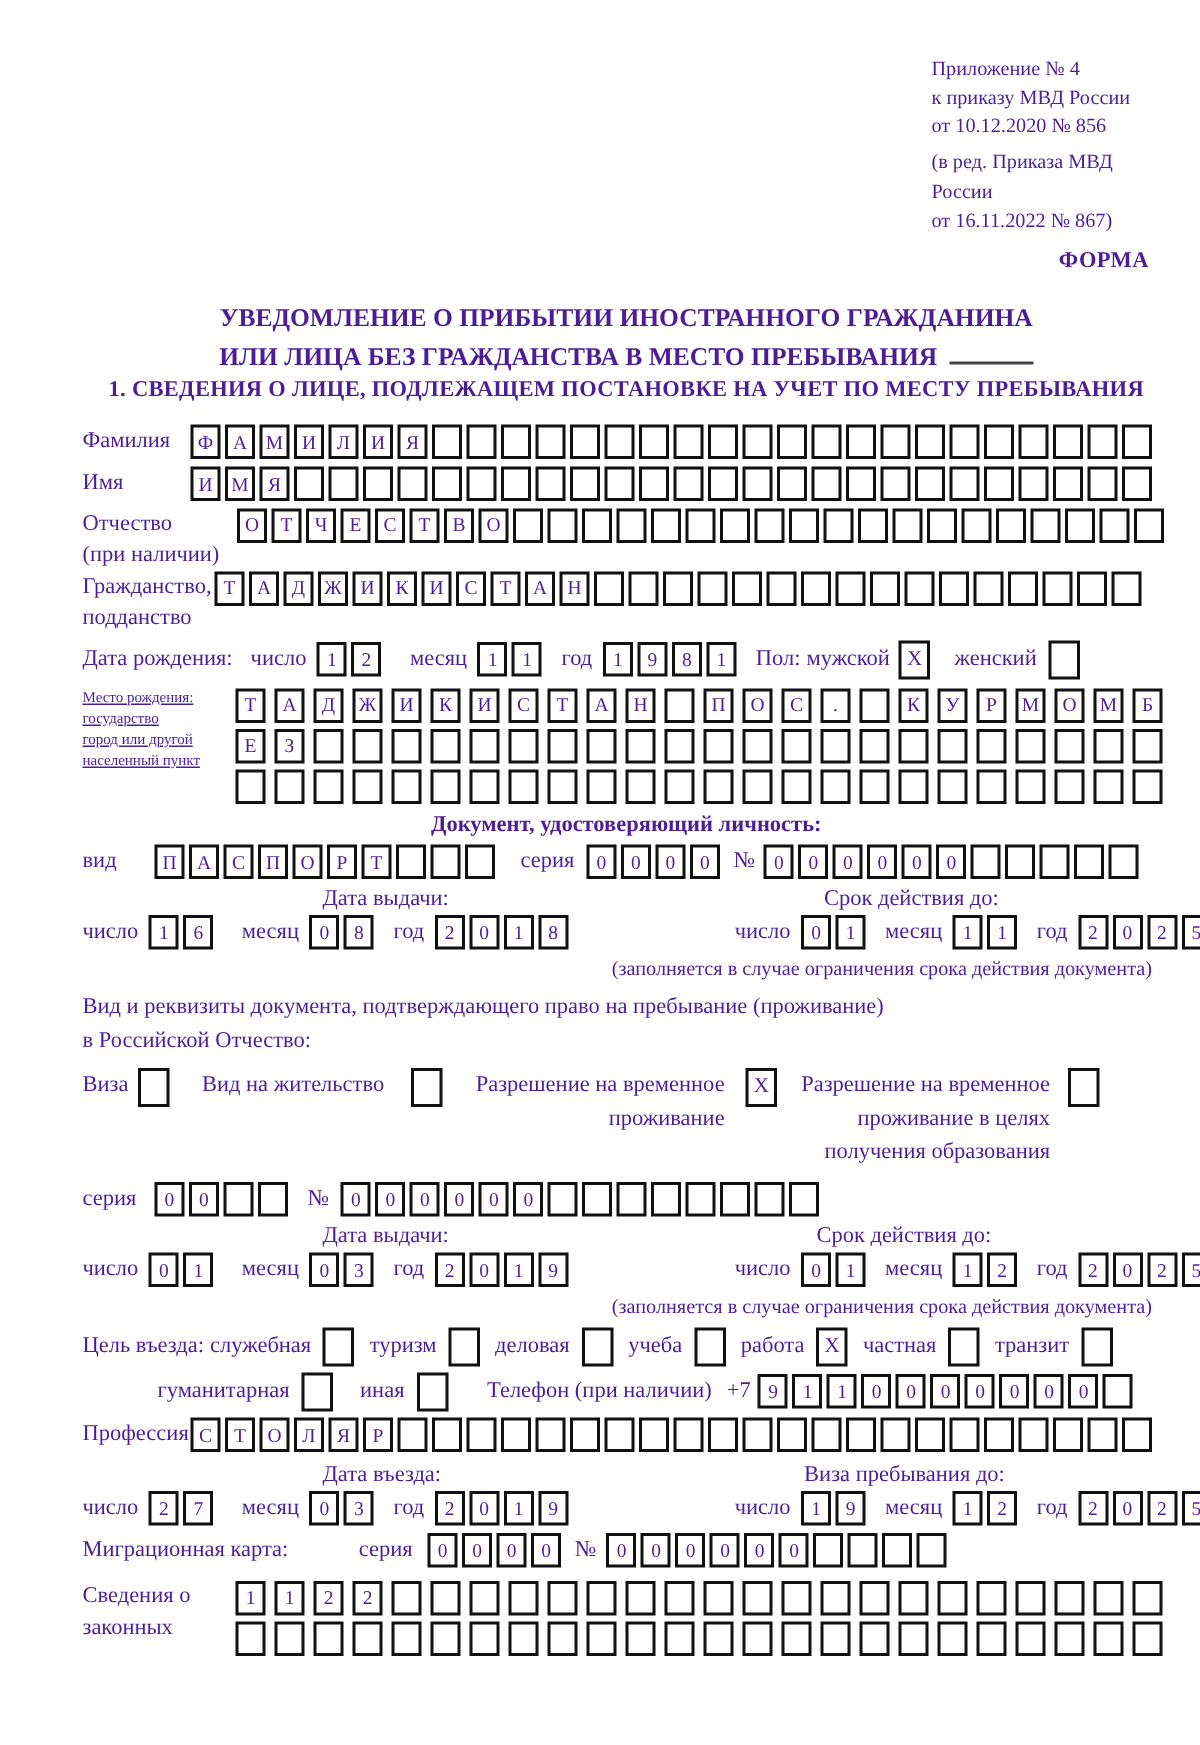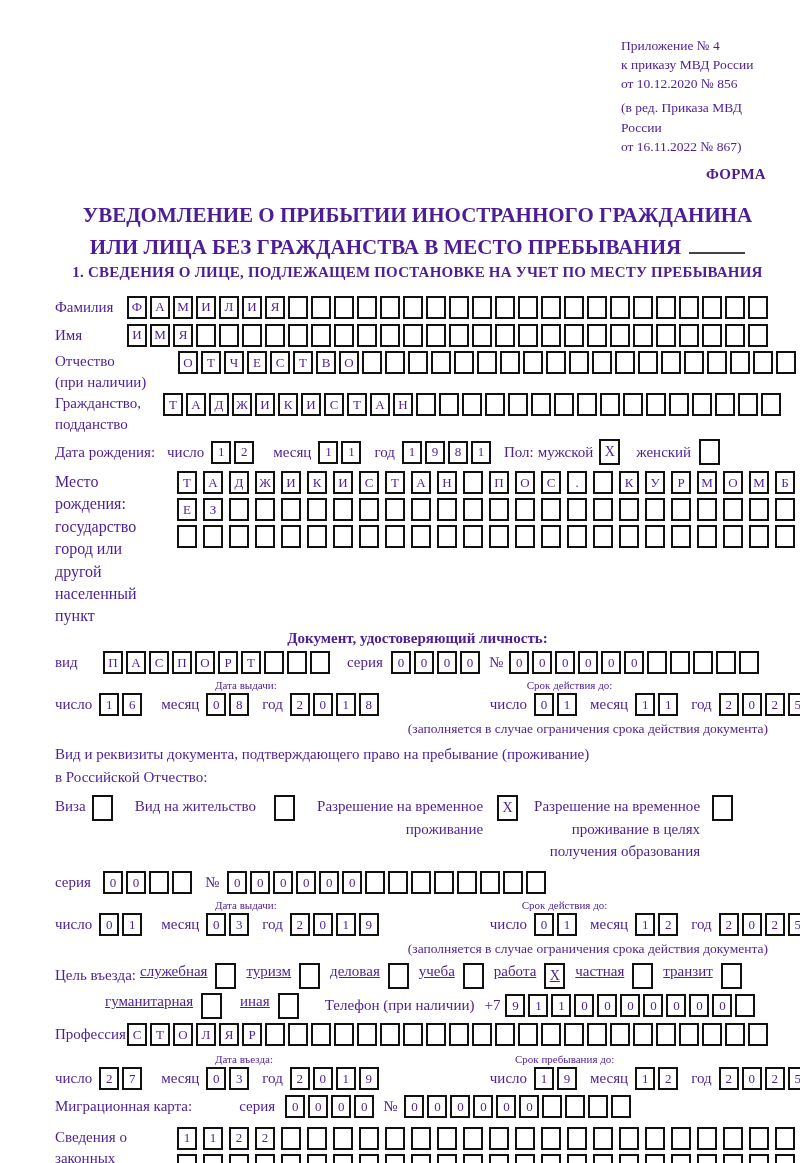--- a/index.html
+++ b/index.html
@@ -7,54 +7,54 @@
     position:relative; width:800px; height:1163px; box-sizing:border-box;
     background:#ffffff; color:#4c1d95;
     font-family:"Liberation Serif","DejaVu Serif",serif;
     font-size:15px; padding:36px 20px 0 55px; overflow:hidden;
   }
   
   .appendix { margin-left:566px; font-size:13.5px; line-height:1.42; }
   .appendix .rev { margin-top:5px; }
   .forma { text-align:right; font-weight:bold; font-size:15px; margin-top:10px; padding-right:14px; letter-spacing:.3px; }
   
-  .title { text-align:center; font-weight:bold; font-size:21px; line-height:1.55; margin-top:16px; }
+  .title { text-align:center; font-weight:bold; font-size:17px; line-height:1.55; margin-top:16px; }
   .t-underline { display:inline-block; width:56px; border-bottom:2px solid #444; height:.9em; margin-left:8px; }
   .sec-heading { text-align:center; font-weight:bold; font-size:15px; margin-bottom:14px; letter-spacing:.2px; }
   
   .frow { display:flex; align-items:center; margin-bottom:4px; min-height:24px; }
-  .frow.top { align-items:flex-start; margin-bottom:0;gap:20px; }
+  .frow.top { align-items:flex-start; margin-bottom:0; }
   .flabel { flex:none; line-height:1.4; }
   .lab2 { line-height:1.4; }
   .cells { display:flex; flex:none; }
   .cell {
     box-sizing:content-box; width:16px; height:19px; border:2px solid #111;
     margin-right:3px; flex:none; display:flex; align-items:center; justify-content:center;
     font-size:13px; background:#fff;
   }
   .gapped .cell { margin-right:6px; }
   .cbox {
     box-sizing:content-box; width:17px; height:22px; border:2px solid #111;
     display:inline-flex; align-items:center; justify-content:center;
     font-size:14px; flex:none; background:#fff;
   }
   .stack { display:flex; flex-direction:column; }
   .stack .cells { margin-bottom:4px; }
   .center-bold { text-align:center; font-weight:bold; font-size:15px; margin:2px 0 4px; }
   .dlabel { flex:none; margin-right:7px; }
   .mlg { margin-left:16px; }
   .msm { margin-left:10px; }
-  .dhead { display:flex; font-size:11px; margin-bottom:2px; }
+  .dhead { display:flex; font-size:15px; margin-bottom:2px; }
   .note { text-align:right; font-size:13.5px; padding-right:12px; margin-bottom:6px; }
   .intro { font-size:15px; line-height:1.55; }
   .optrow { display:flex; align-items:flex-start; margin-top:6px; margin-bottom:8px; }
   .opt { display:flex; align-items:flex-start; }
   .opt .olabel { text-align:right; line-height:1.5; }
   .opt .cbox { margin-left:10px; margin-top:0; }
-  .purp { display:flex; align-items:flex-start;text-decoration:underline; }
+  .purp { display:flex; align-items:center; }
   .purp .cbox { margin-left:8px; }
   .spacer-115 { width:108px; flex:none; }
 </style>
 </head>
 <body>
 
 <div class="page">
 
   <div class="appendix">
     <div>Приложение № 4</div>
@@ -234,21 +234,21 @@
         <span class="cell">1</span>
       </span>
     <span class="dlabel msm" style="margin-right:4px">Пол:</span>
     <span class="dlabel" style="margin-right:6px">мужской</span>
     <span class="cbox">X</span>
     <span class="dlabel" style="margin:0 8px 0 16px">женский</span>
     <span class="cbox"></span>
   </div>
 
   <div class="frow top">
-    <div class="flabel" style="width:102px; font-size:16px;">
+    <div class="flabel" style="width:102px; font-size:10px;text-decoration:underline;">
       <div>Место рождения:</div>
       <div>государство</div>
       <div>город или другой</div>
       <div>населенный пункт</div>
     </div>
     <div class="stack">
       <div class="cells gapped">
           <span class="cell">Т</span>
           <span class="cell">А</span>
           <span class="cell">Д</span>
@@ -591,21 +591,21 @@
         <span class="cell"></span>
         <span class="cell"></span>
         <span class="cell"></span>
         <span class="cell"></span>
         <span class="cell"></span>
       </div>
   </div>
 
   <div class="dhead" style="margin-top:6px">
     <span style="margin-left:160px">Дата въезда:</span>
-    <span style="margin-left:242px">Срок пребывания до:</span>
+    <span style="margin-left:242px">Виза пребывания до:</span>
   </div>
   <div class="frow">
     <span class="dlabel">число</span>
     <span class="cells">
         <span class="cell">2</span>
         <span class="cell">7</span>
       </span>
     <span class="dlabel mlg">месяц</span>
     <span class="cells">
         <span class="cell">0</span>

